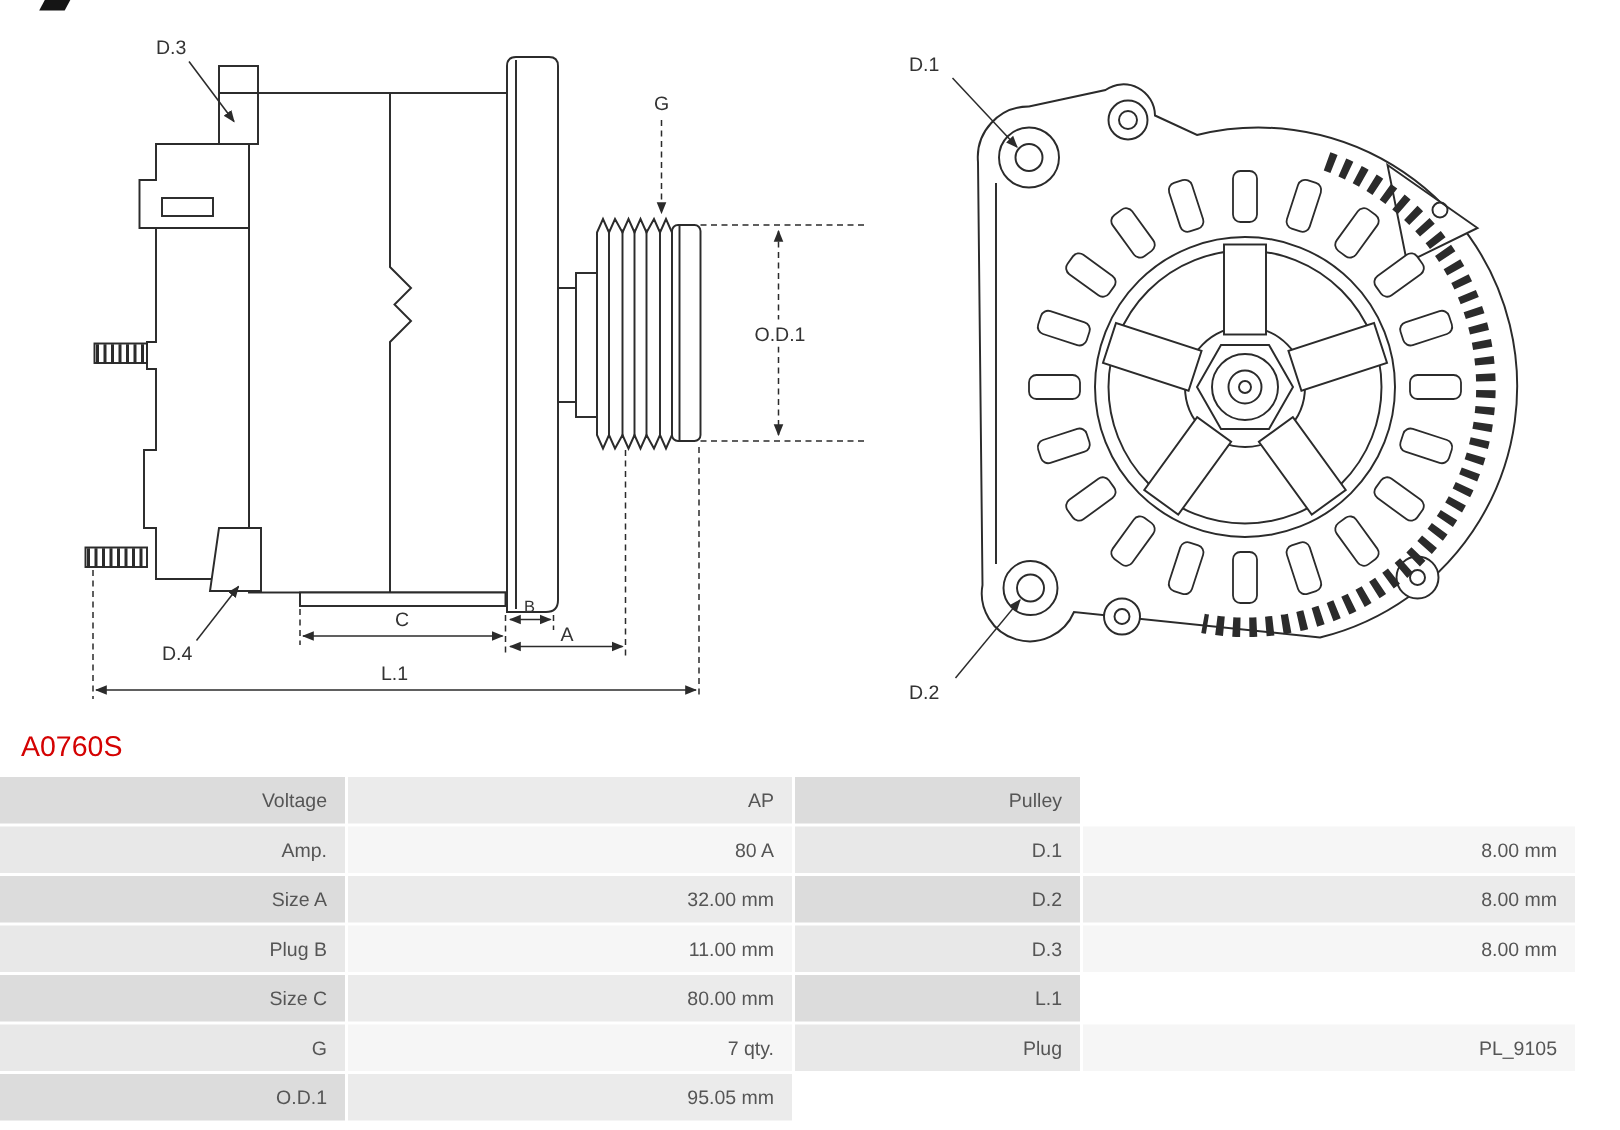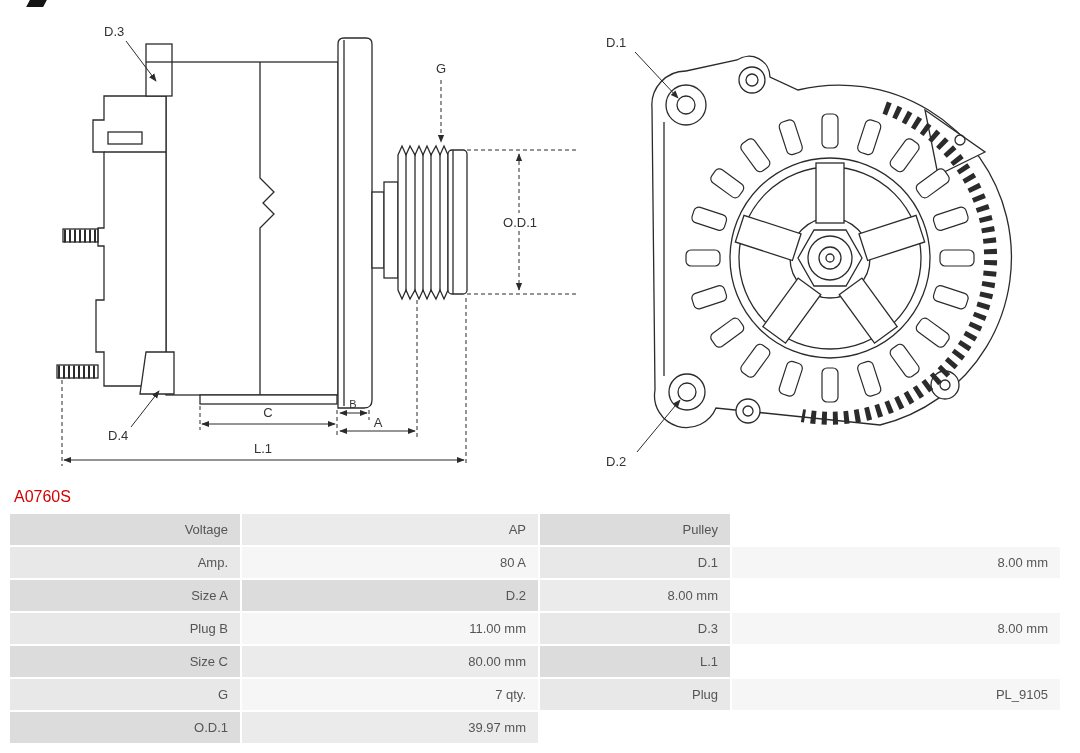--- a/index.html
+++ b/index.html
@@ -10,22 +10,22 @@
   .logo-frag{position:absolute;left:28px;top:0;width:17px;height:7px;background:#151515;transform:skewX(-28deg)}
   svg.drawing{display:block}
   svg text{font:13px "Liberation Sans", sans-serif;fill:#333}
   svg text.small{font-size:11px}
   .ln{stroke:var(--line_color,#2b2b2b);stroke-width:1.3;fill:none}
   .fw{fill:#ffffff;stroke:var(--line_color,#2b2b2b);stroke-width:1.3}
   .dash{stroke:var(--line_color,#2b2b2b);stroke-width:1;fill:none;stroke-dasharray:4 3}
   .dim{stroke:var(--line_color,#2b2b2b);stroke-width:1;fill:none}
   .teeth{stroke:var(--line_color,#2b2b2b);stroke-width:13;fill:none;stroke-dasharray:5 6}
   .thread{stroke:var(--line_color,#2b2b2b);stroke-width:13;stroke-dasharray:2 3;fill:none}
-  .part-number{color:var(--accent_red,#d40202);font-size:16px;margin:6px 0 8px 14px}
-  .spec-table{margin-left:10px;width:1046px}
+  .part-number{color:var(--accent_red,#d40202);font-size:19px;margin:6px 0 8px 14px}
+  .spec-table{width:1046px}
   .row{display:grid;grid-template-columns:230px 296px 190px 328px;gap:2px;margin-bottom:2px}
   .cell{height:31px;line-height:31px;text-align:right;padding-right:12px;box-sizing:border-box;
         font-size:13px;color:var(--table_text,#555)}
   .row:nth-child(odd) .lbl{background:var(--label_cell_odd,#dcdcdc)}
   .row:nth-child(odd) .val{background:var(--value_cell_odd,#ebebeb)}
   .row:nth-child(even) .lbl{background:var(--label_cell_even,#e8e8e8)}
   .row:nth-child(even) .val{background:var(--value_cell_even,#f6f6f6)}
   .cell.blank{background:transparent !important}
 </style>
 </head>
@@ -196,20 +196,21 @@
     <div class="cell lbl">Pulley</div>
   </div>
   <div class="row">
     <div class="cell lbl">Amp.</div>
     <div class="cell val">80 A</div>
     <div class="cell lbl">D.1</div>
     <div class="cell val">8.00 mm</div>
   </div>
   <div class="row">
     <div class="cell lbl">Size A</div>
+    <div class="cell val">32.00 mm</div>
     <div class="cell lbl">D.2</div>
     <div class="cell val">8.00 mm</div>
   </div>
   <div class="row">
     <div class="cell lbl">Plug B</div>
     <div class="cell val">11.00 mm</div>
     <div class="cell lbl">D.3</div>
     <div class="cell val">8.00 mm</div>
   </div>
   <div class="row">
@@ -218,17 +219,17 @@
     <div class="cell lbl">L.1</div>
   </div>
   <div class="row">
     <div class="cell lbl">G</div>
     <div class="cell val">7 qty.</div>
     <div class="cell lbl">Plug</div>
     <div class="cell val">PL_9105</div>
   </div>
   <div class="row">
     <div class="cell lbl">O.D.1</div>
-    <div class="cell val">39.97 mm</div>
+    <div class="cell val">95.05 mm</div>
     <div class="cell lbl blank"></div>
     <div class="cell val blank"></div>
   </div>
 </div>
 
 </body></html>

